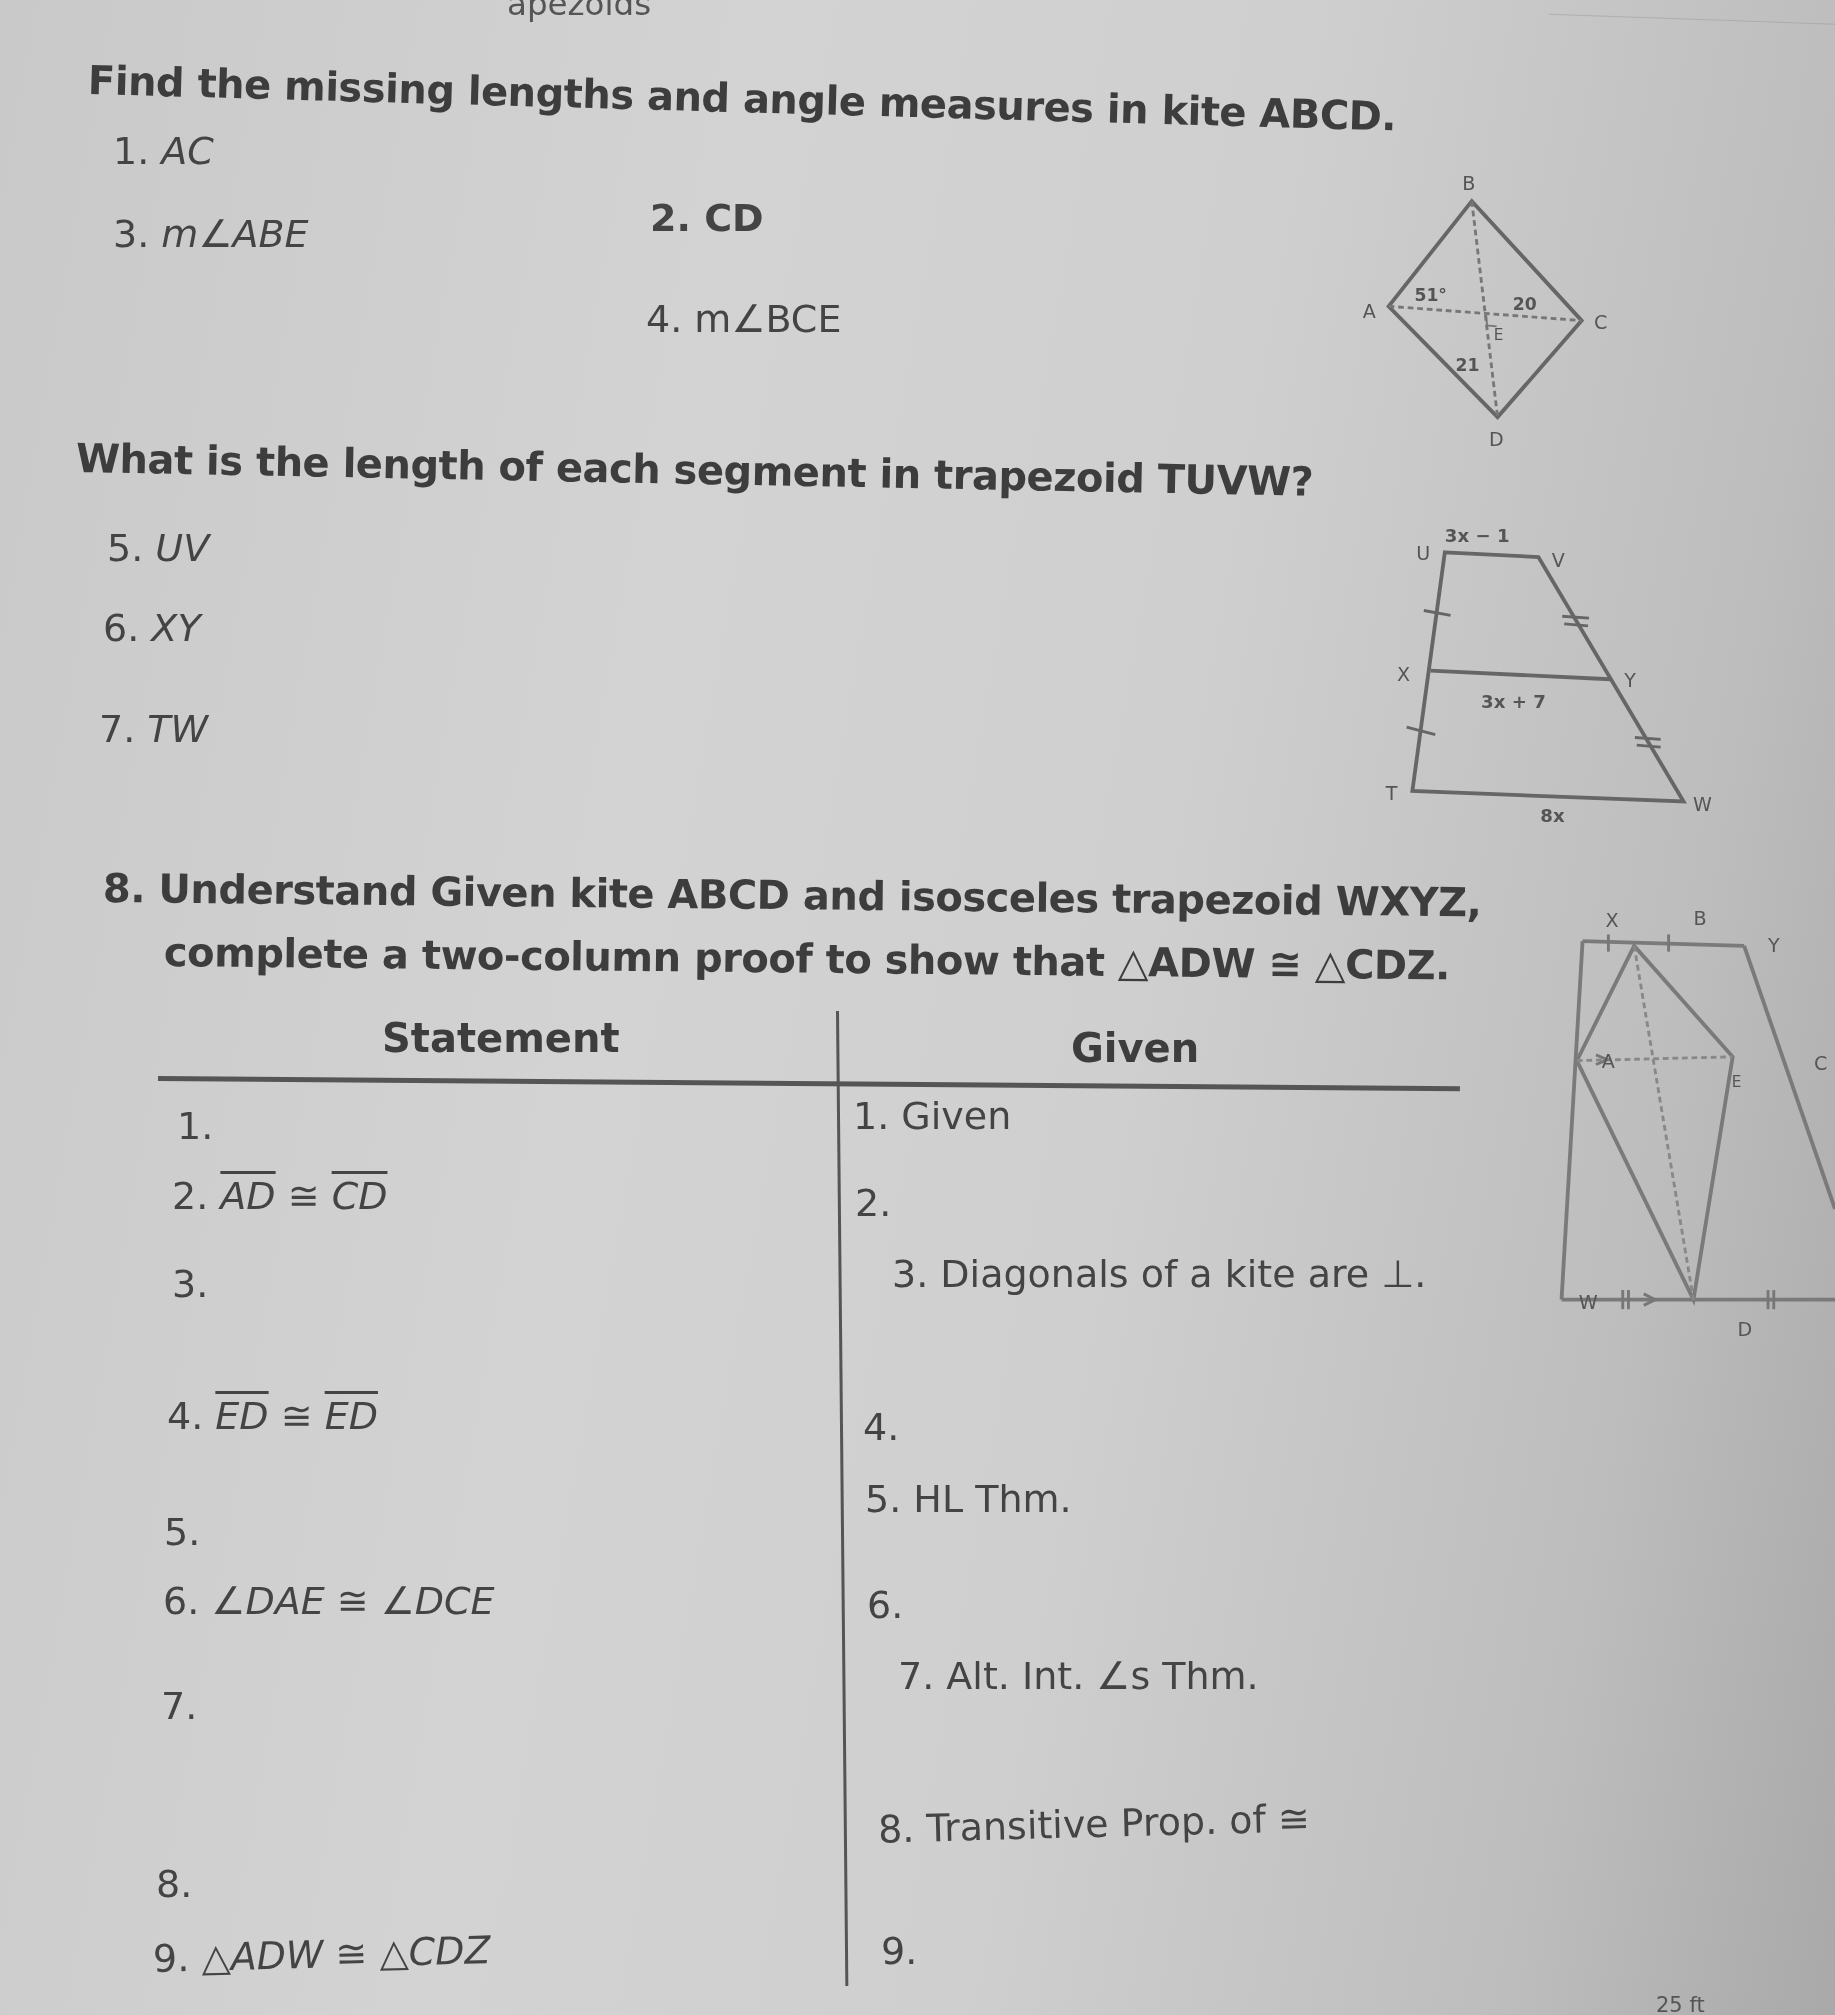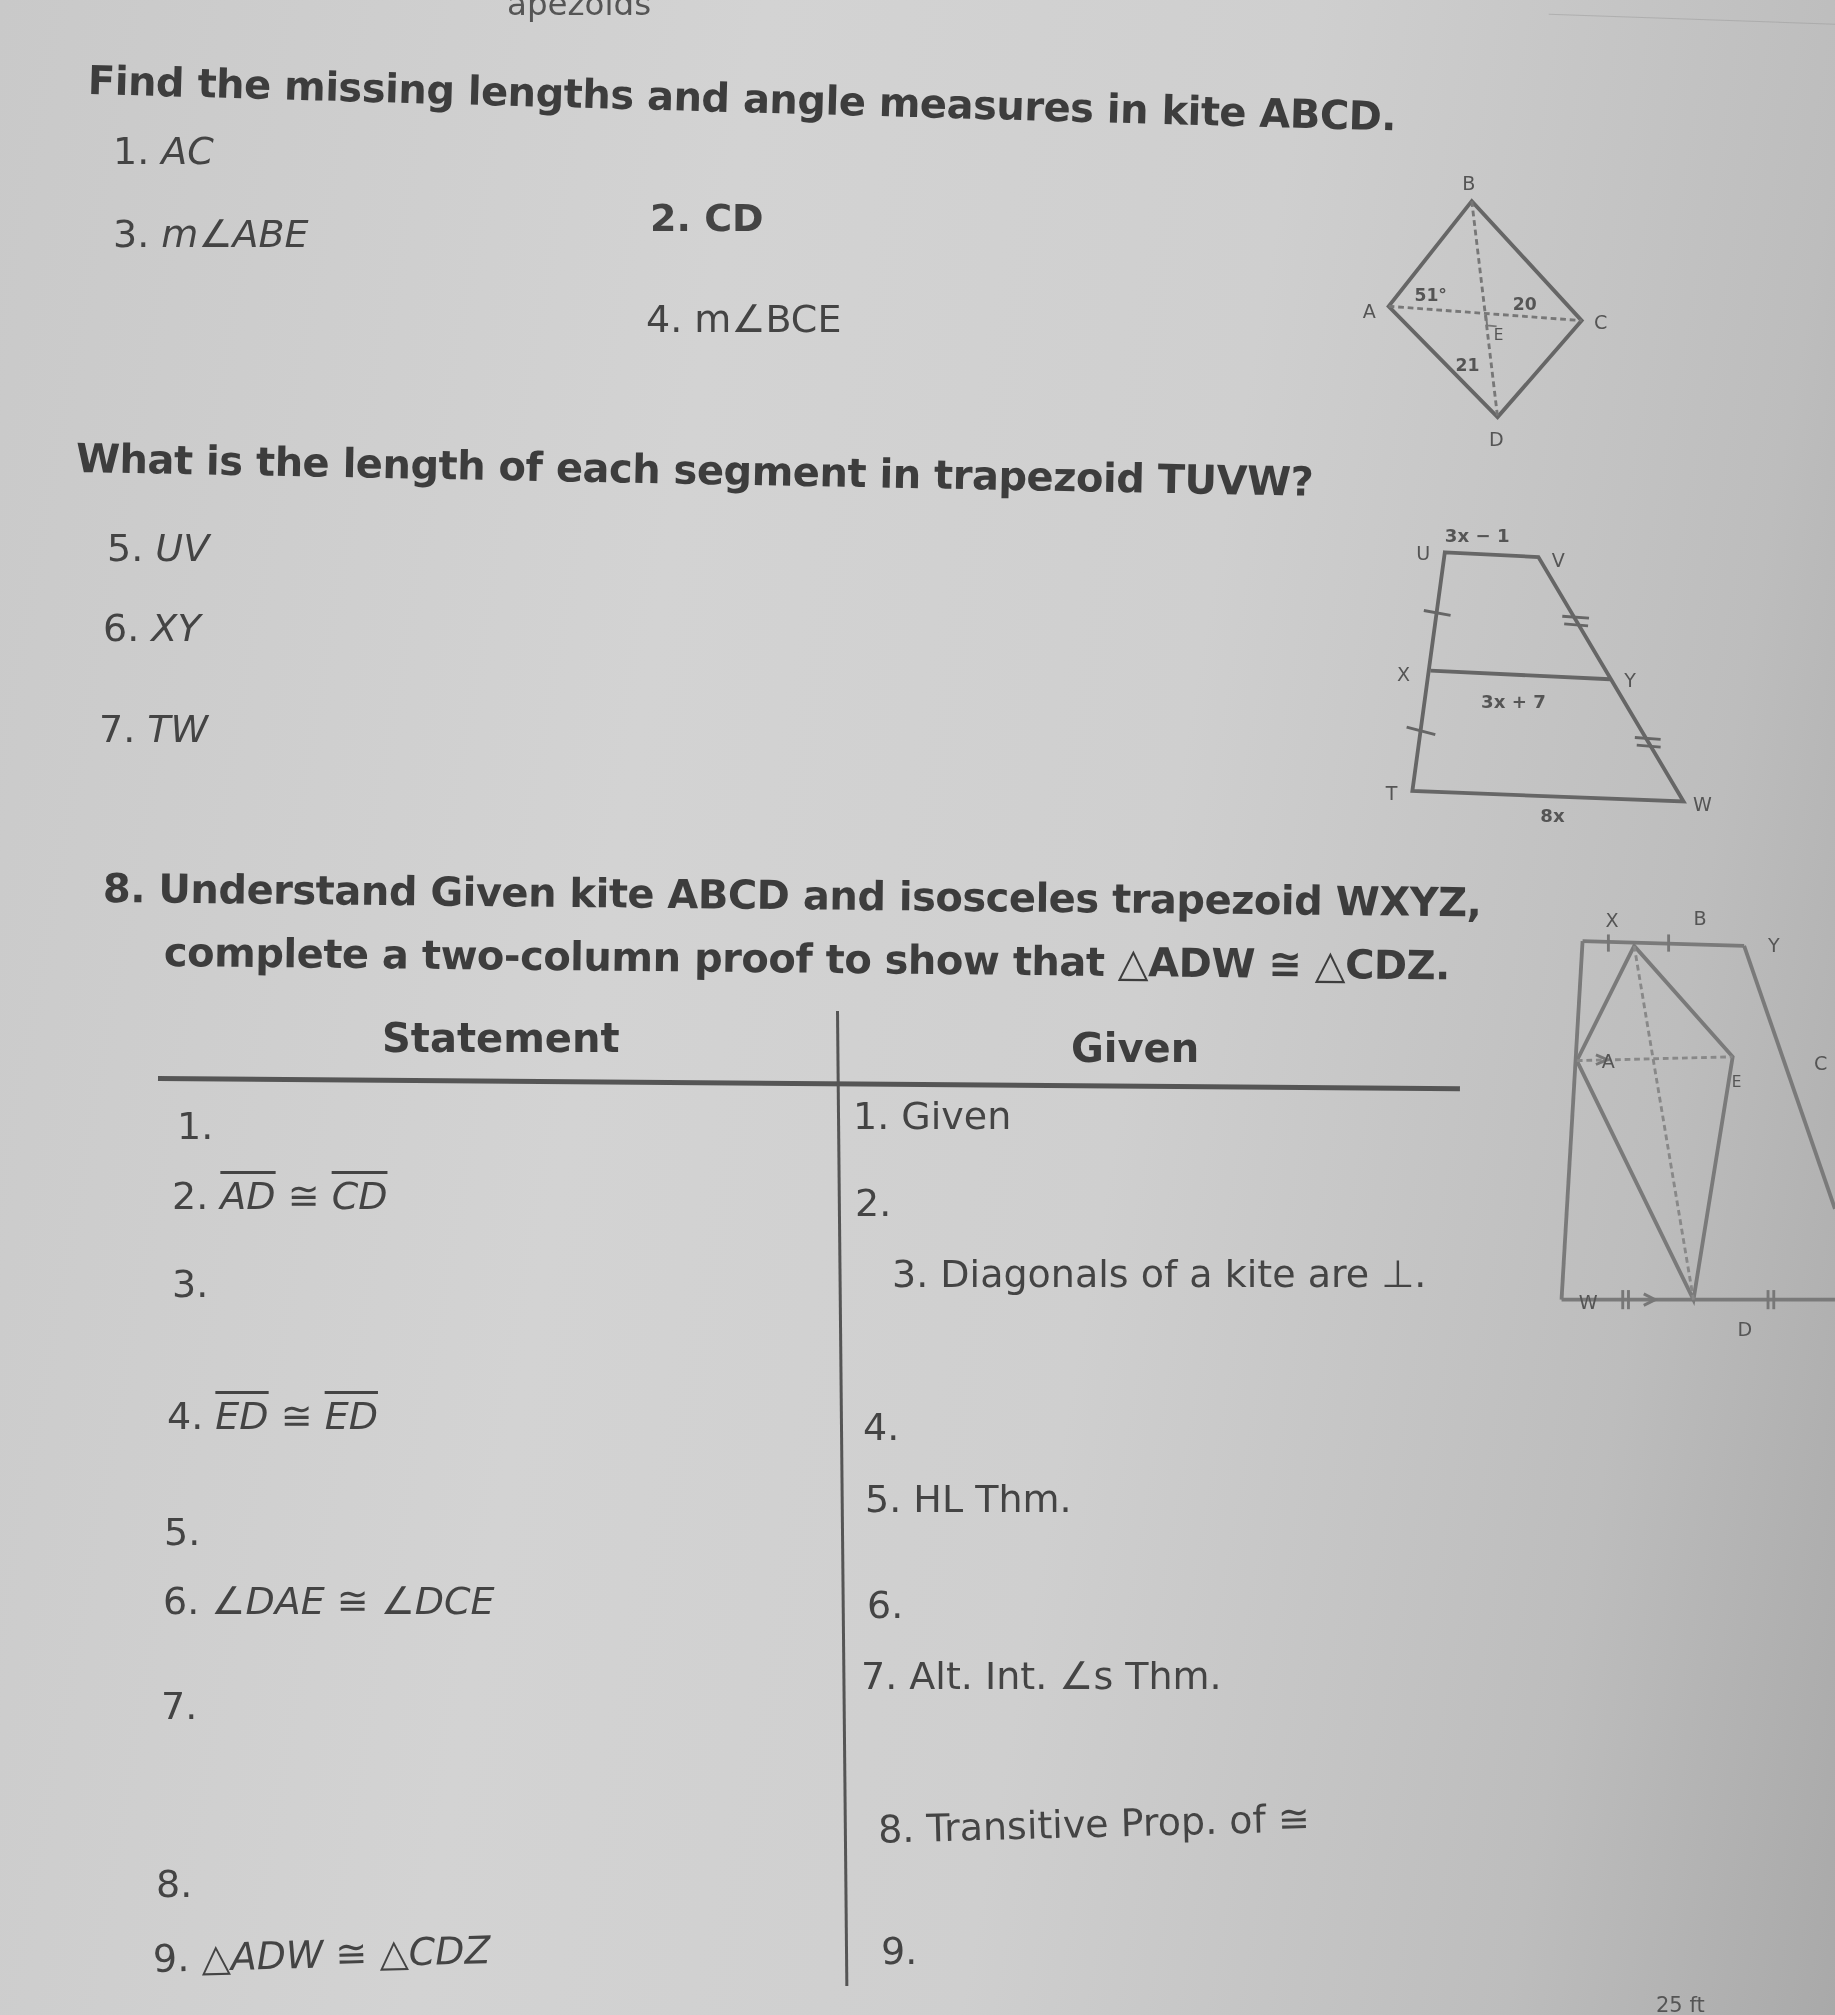--- a/index.html
+++ b/index.html
@@ -170,21 +170,21 @@
   </div>
   <div class="abs cell" style="left:863px; top:1405px;"><span>4.</span></div>
 
   <div class="abs cell" style="left:164px; top:1510px;"><span>5.</span></div>
   <div class="abs cell" style="left:865px; top:1477px;"><span>5.</span> <span>HL Thm.</span></div>
 
   <div class="abs cell" style="left:163px; top:1579px;"><span>6.</span> <span class="it">∠DAE ≅ ∠DCE</span></div>
   <div class="abs cell" style="left:867px; top:1583px;"><span>6.</span></div>
 
   <div class="abs cell" style="left:161px; top:1684px;"><span>7.</span></div>
-  <div class="abs cell" style="left:861px; top:1654px;"><span>7.</span> <span>Alt. Int. ∠s Thm.</span></div>
+  <div class="abs cell" style="left:898px; top:1654px;"><span>7.</span> <span>Alt. Int. ∠s Thm.</span></div>
 
   <div class="abs cell" style="left:156px; top:1862px;"><span>8.</span></div>
   <div class="abs cell" style="left:878px; top:1802px; transform:rotate(-1.5deg);"><span>8.</span> <span>Transitive Prop. of ≅</span></div>
 
   <div class="abs cell" style="left:153px; top:1937px; transform:rotate(-1.5deg); transform-origin:left;"><span>9.</span> <span class="it">△ADW ≅ △CDZ</span></div>
   <div class="abs cell" style="left:881px; top:1929px;"><span>9.</span></div>
 </div>
 
 <div class="abs" style="left:1656px; top:1993px; font-size:21px; color:#555;">25 ft</div>
 

